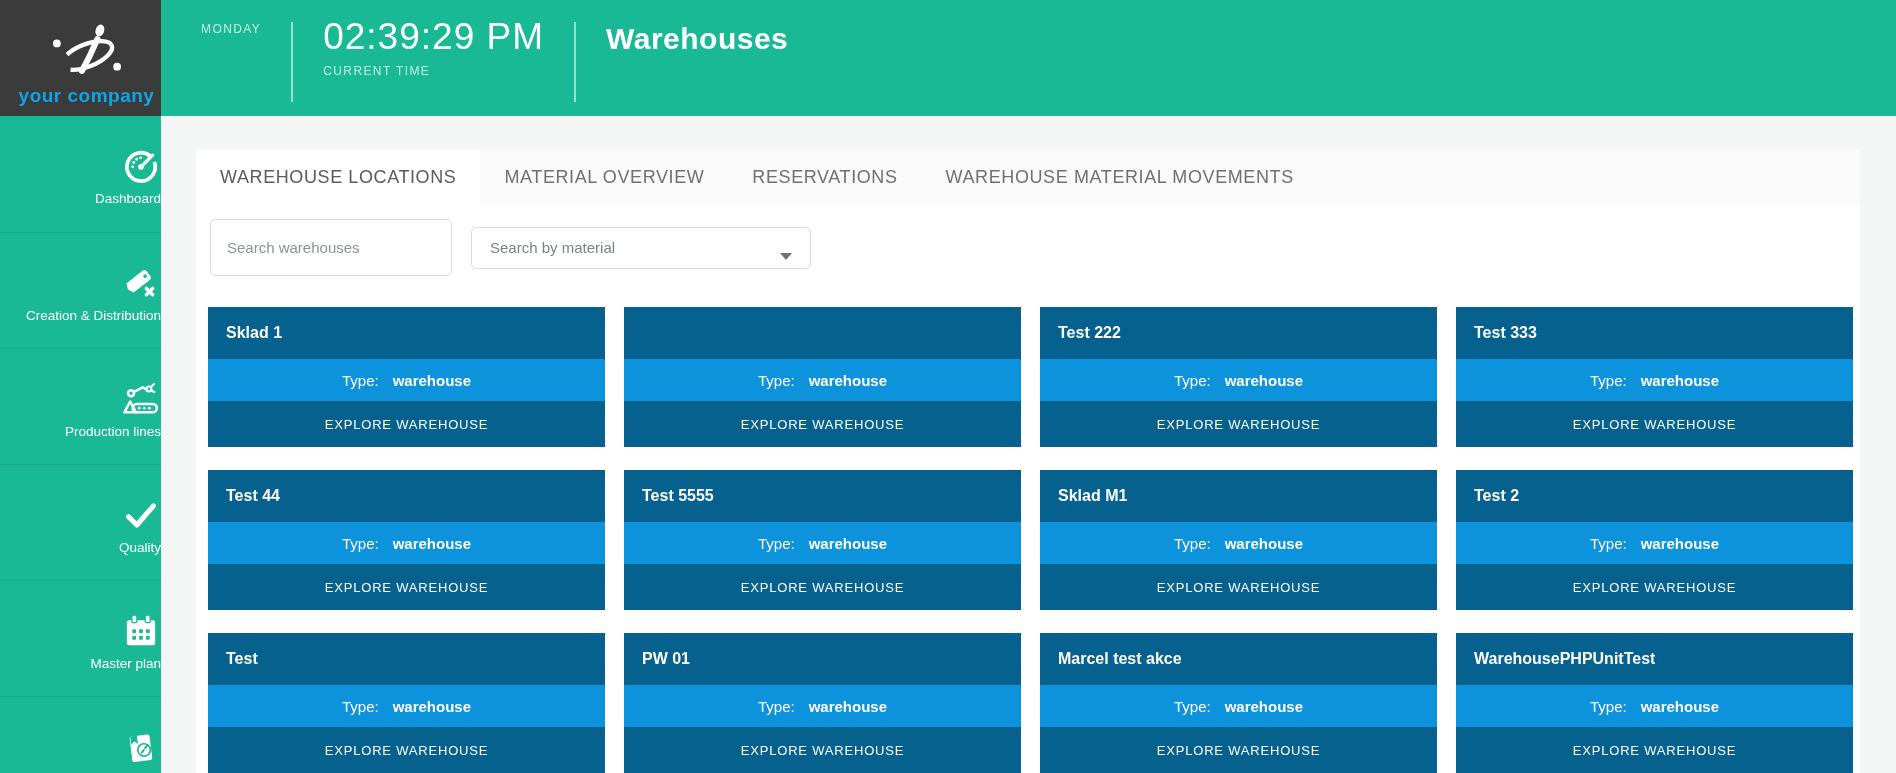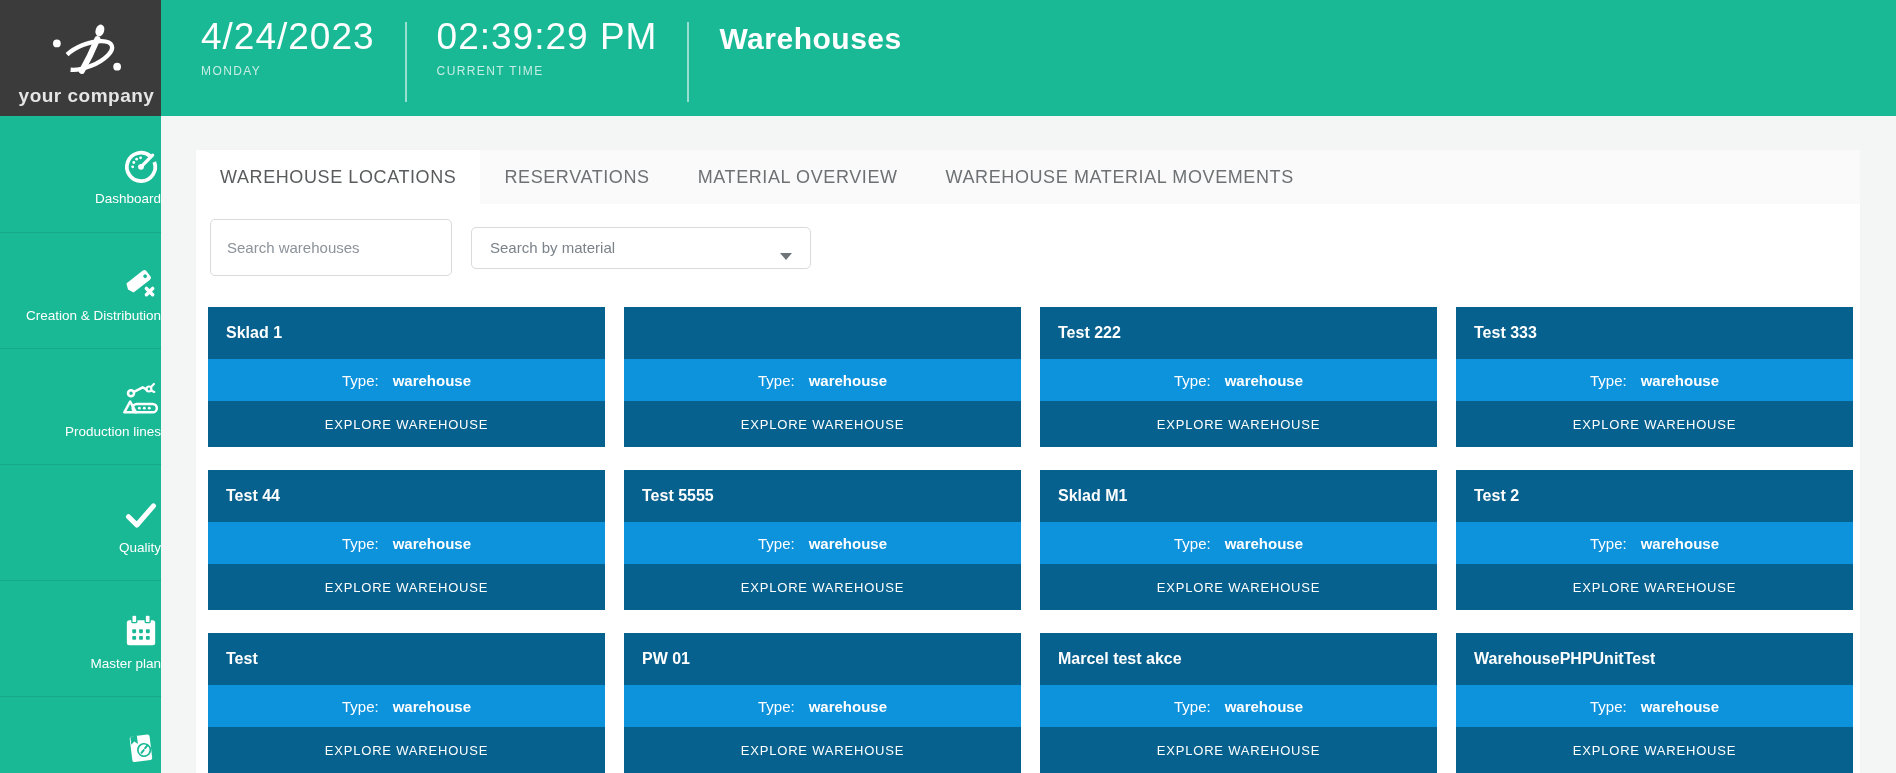--- a/index.html
+++ b/index.html
@@ -11,21 +11,21 @@
     --card-light:#0d92dc;
   }
   .app{
     position:relative;width:1896px;height:773px;overflow:hidden;
     background:#f4f5f5;
     font-family:"Liberation Sans","DejaVu Sans",sans-serif;
   }
   
   .logo-box{
     position:absolute;left:0;top:0;width:173px;height:116px;
-    background:var(--dark-panel);color:#e5e5e5;
+    background:var(--dark-panel);color:#0ea5e9;
     display:flex;flex-direction:column;align-items:center;justify-content:flex-end;
     padding-bottom:9px;cursor:pointer;
   }
   .logo-mark{margin-bottom:2px;}
   .company-name{font-size:19px;font-weight:bold;letter-spacing:.5px;white-space:nowrap;}
   
   .topbar{
     position:absolute;left:161px;top:0;width:1735px;height:116px;
     background:var(--teal);color:#fff;display:flex;align-items:flex-start;
     padding-left:40px;
@@ -103,21 +103,20 @@
       <ellipse cx="63" cy="11" rx="5" ry="7" fill="#fff" transform="rotate(18 63 11)"></ellipse>
       <path d="M60 21 C 55 33, 50 44, 42 58" stroke="#fff" stroke-width="7" fill="none" stroke-linecap="round"></path>
       <circle cx="13" cy="26" r="4.5" fill="#fff"></circle>
       <circle cx="83" cy="53" r="4.5" fill="#fff"></circle>
     </svg>
     <div class="company-name">your company</div>
   </div>
 
   <header class="topbar">
     <div class="tb-block">
-      <div class="tb-big">4/24/2023</div>
       <div class="tb-label">MONDAY</div>
     </div>
     <div class="tb-sep"></div>
     <div class="tb-block">
       <div class="tb-big">02:39:29 PM</div>
       <div class="tb-label">CURRENT TIME</div>
     </div>
     <div class="tb-sep"></div>
     <h1 class="page-title">Warehouses</h1>
   </header>
@@ -197,22 +196,22 @@
       </svg>
       <span class="nav-label"></span>
     </div>
 
   </nav>
 
   <main class="panel">
 
     <div class="tabstrip">
       <button class="tab active">WAREHOUSE LOCATIONS</button>
+      <button class="tab">MATERIAL OVERVIEW</button>
       <button class="tab">RESERVATIONS</button>
-      <button class="tab">MATERIAL OVERVIEW</button>
       <button class="tab">WAREHOUSE MATERIAL MOVEMENTS</button>
     </div>
 
     <div class="filters">
       <input class="search-input" type="text" placeholder="Search warehouses" style="">
       <div class="select">
         <span>Search by material</span>
         <span class="caret"></span>
       </div>
     </div>

